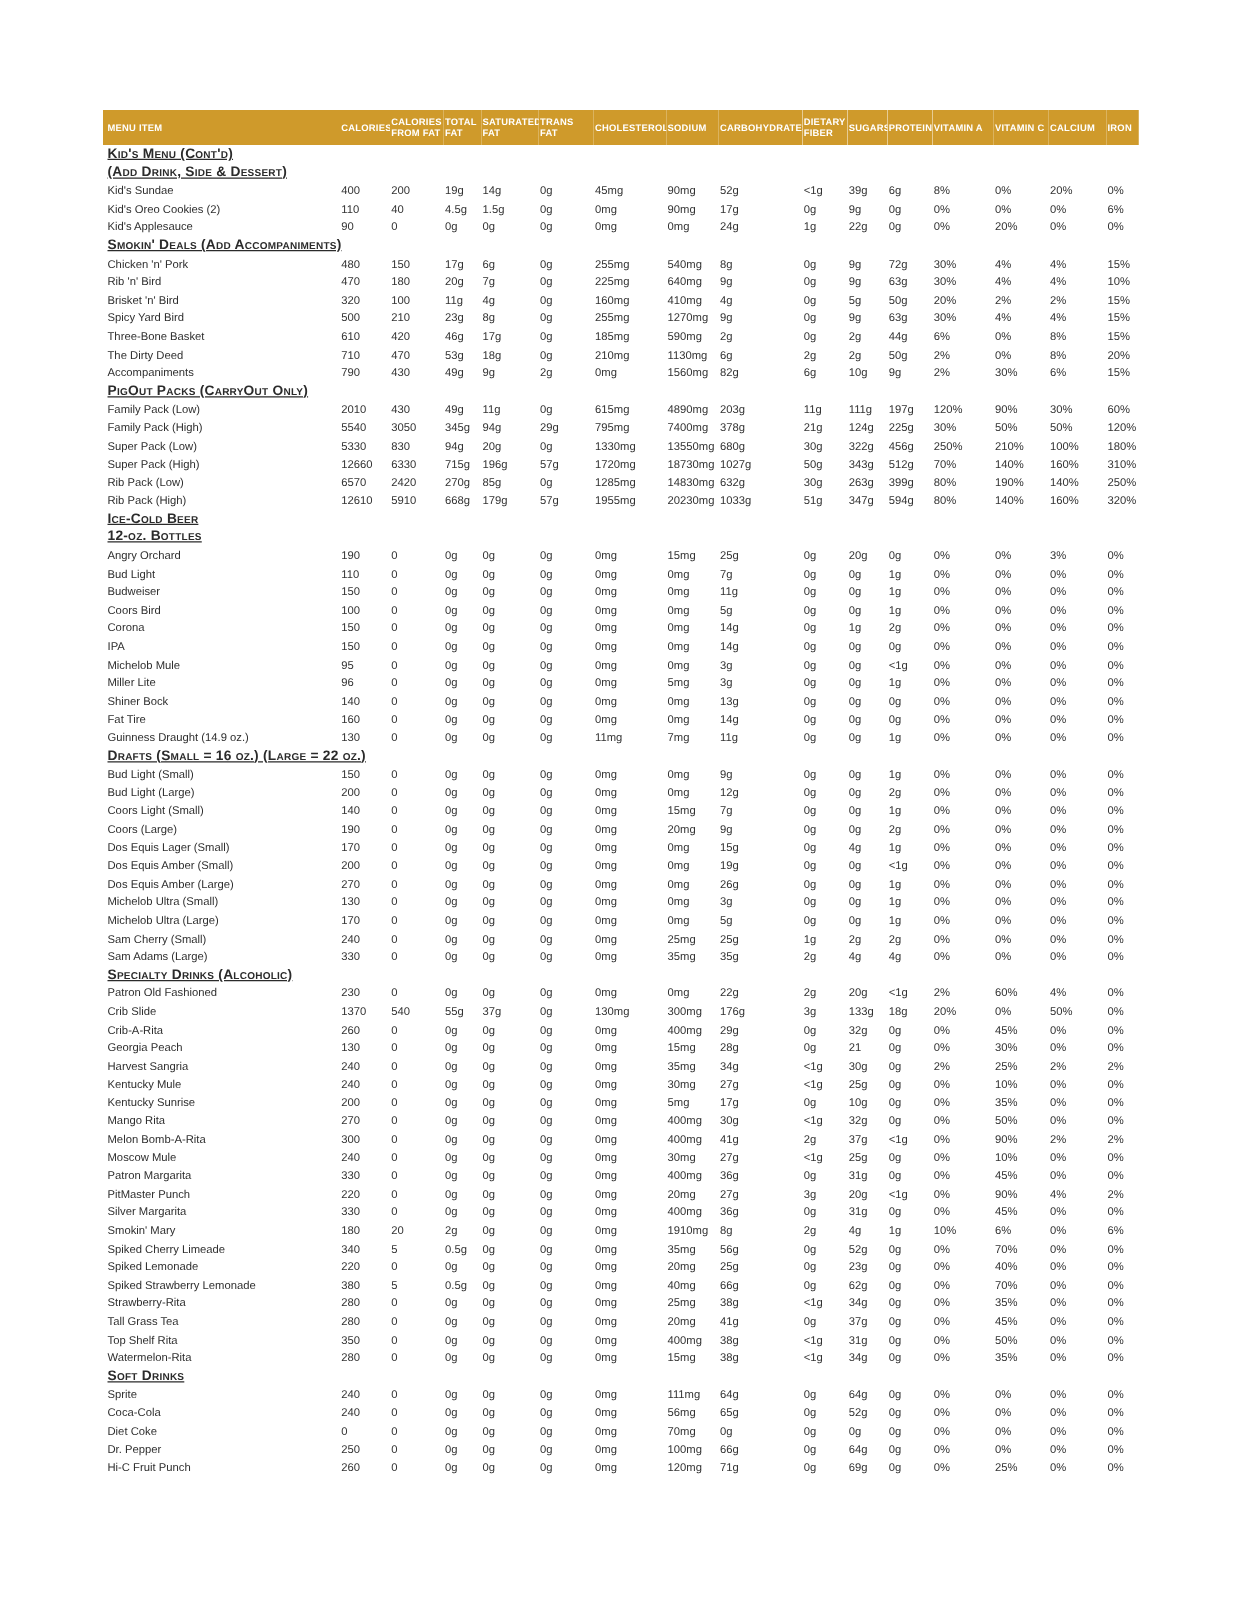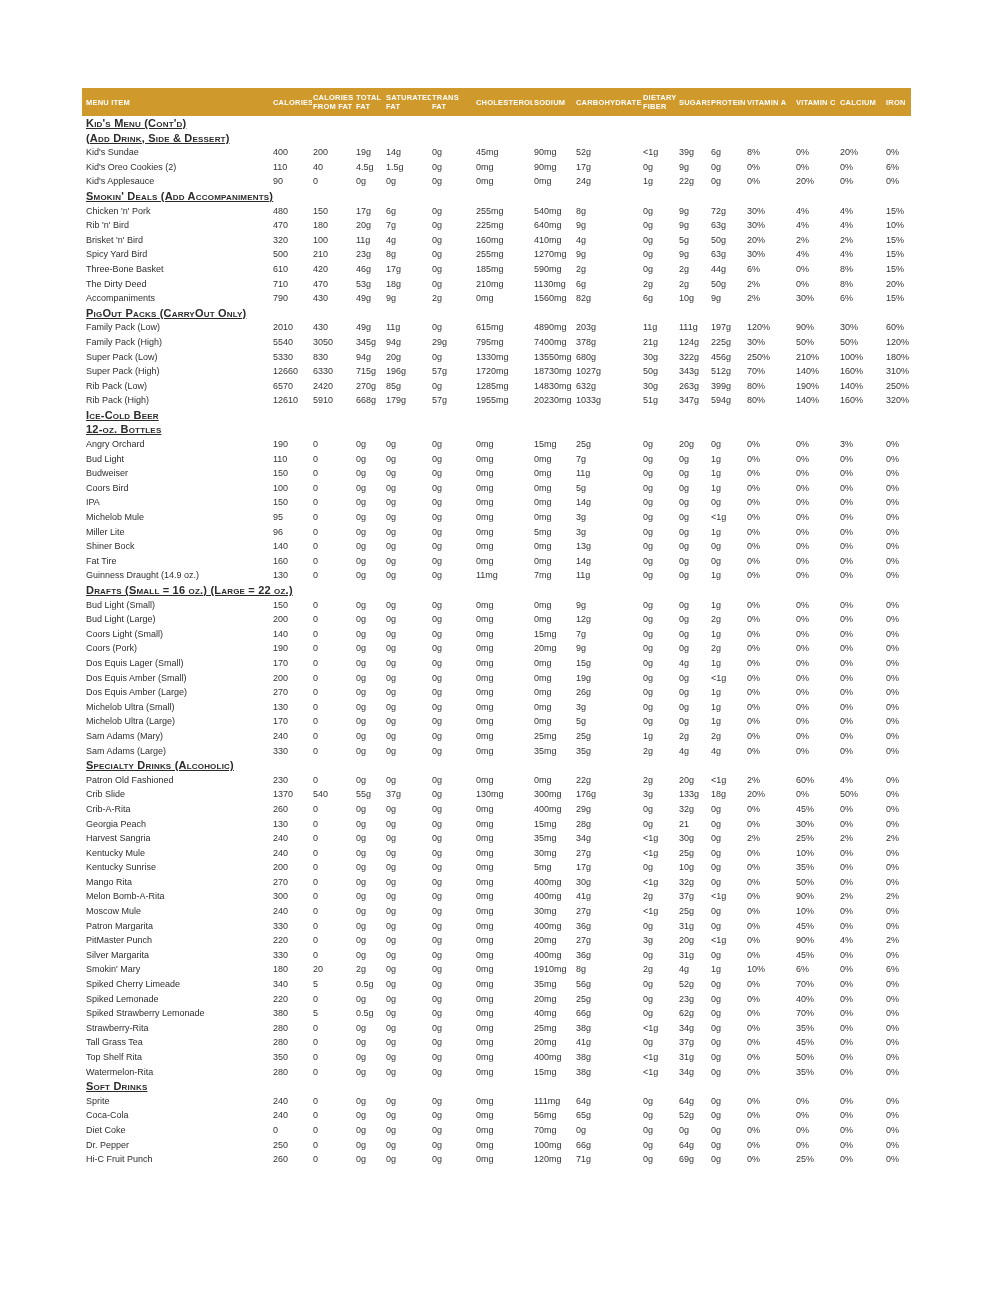--- a/index.html
+++ b/index.html
@@ -504,20 +504,38 @@
             <td>5g</td>
             <td>0g</td>
             <td>0g</td>
             <td>1g</td>
             <td>0%</td>
             <td>0%</td>
             <td>0%</td>
             <td>0%</td>
           </tr>
           <tr>
+            <td class="item">Corona</td>
+            <td>150</td>
+            <td>0</td>
+            <td>0g</td>
+            <td>0g</td>
+            <td>0g</td>
+            <td>0mg</td>
+            <td>0mg</td>
+            <td>14g</td>
+            <td>0g</td>
+            <td>1g</td>
+            <td>2g</td>
+            <td>0%</td>
+            <td>0%</td>
+            <td>0%</td>
+            <td>0%</td>
+          </tr>
+          <tr>
             <td class="item">IPA</td>
             <td>150</td>
             <td>0</td>
             <td>0g</td>
             <td>0g</td>
             <td>0g</td>
             <td>0mg</td>
             <td>0mg</td>
             <td>14g</td>
             <td>0g</td>
@@ -669,21 +687,21 @@
             <td>7g</td>
             <td>0g</td>
             <td>0g</td>
             <td>1g</td>
             <td>0%</td>
             <td>0%</td>
             <td>0%</td>
             <td>0%</td>
           </tr>
           <tr>
-            <td class="item">Coors (Pork)</td>
+            <td class="item">Coors (Large)</td>
             <td>190</td>
             <td>0</td>
             <td>0g</td>
             <td>0g</td>
             <td>0g</td>
             <td>0mg</td>
             <td>20mg</td>
             <td>9g</td>
             <td>0g</td>
             <td>0g</td>
@@ -777,21 +795,21 @@
             <td>5g</td>
             <td>0g</td>
             <td>0g</td>
             <td>1g</td>
             <td>0%</td>
             <td>0%</td>
             <td>0%</td>
             <td>0%</td>
           </tr>
           <tr>
-            <td class="item">Sam Adams (Mary)</td>
+            <td class="item">Sam Cherry (Small)</td>
             <td>240</td>
             <td>0</td>
             <td>0g</td>
             <td>0g</td>
             <td>0g</td>
             <td>0mg</td>
             <td>25mg</td>
             <td>25g</td>
             <td>1g</td>
             <td>2g</td>

